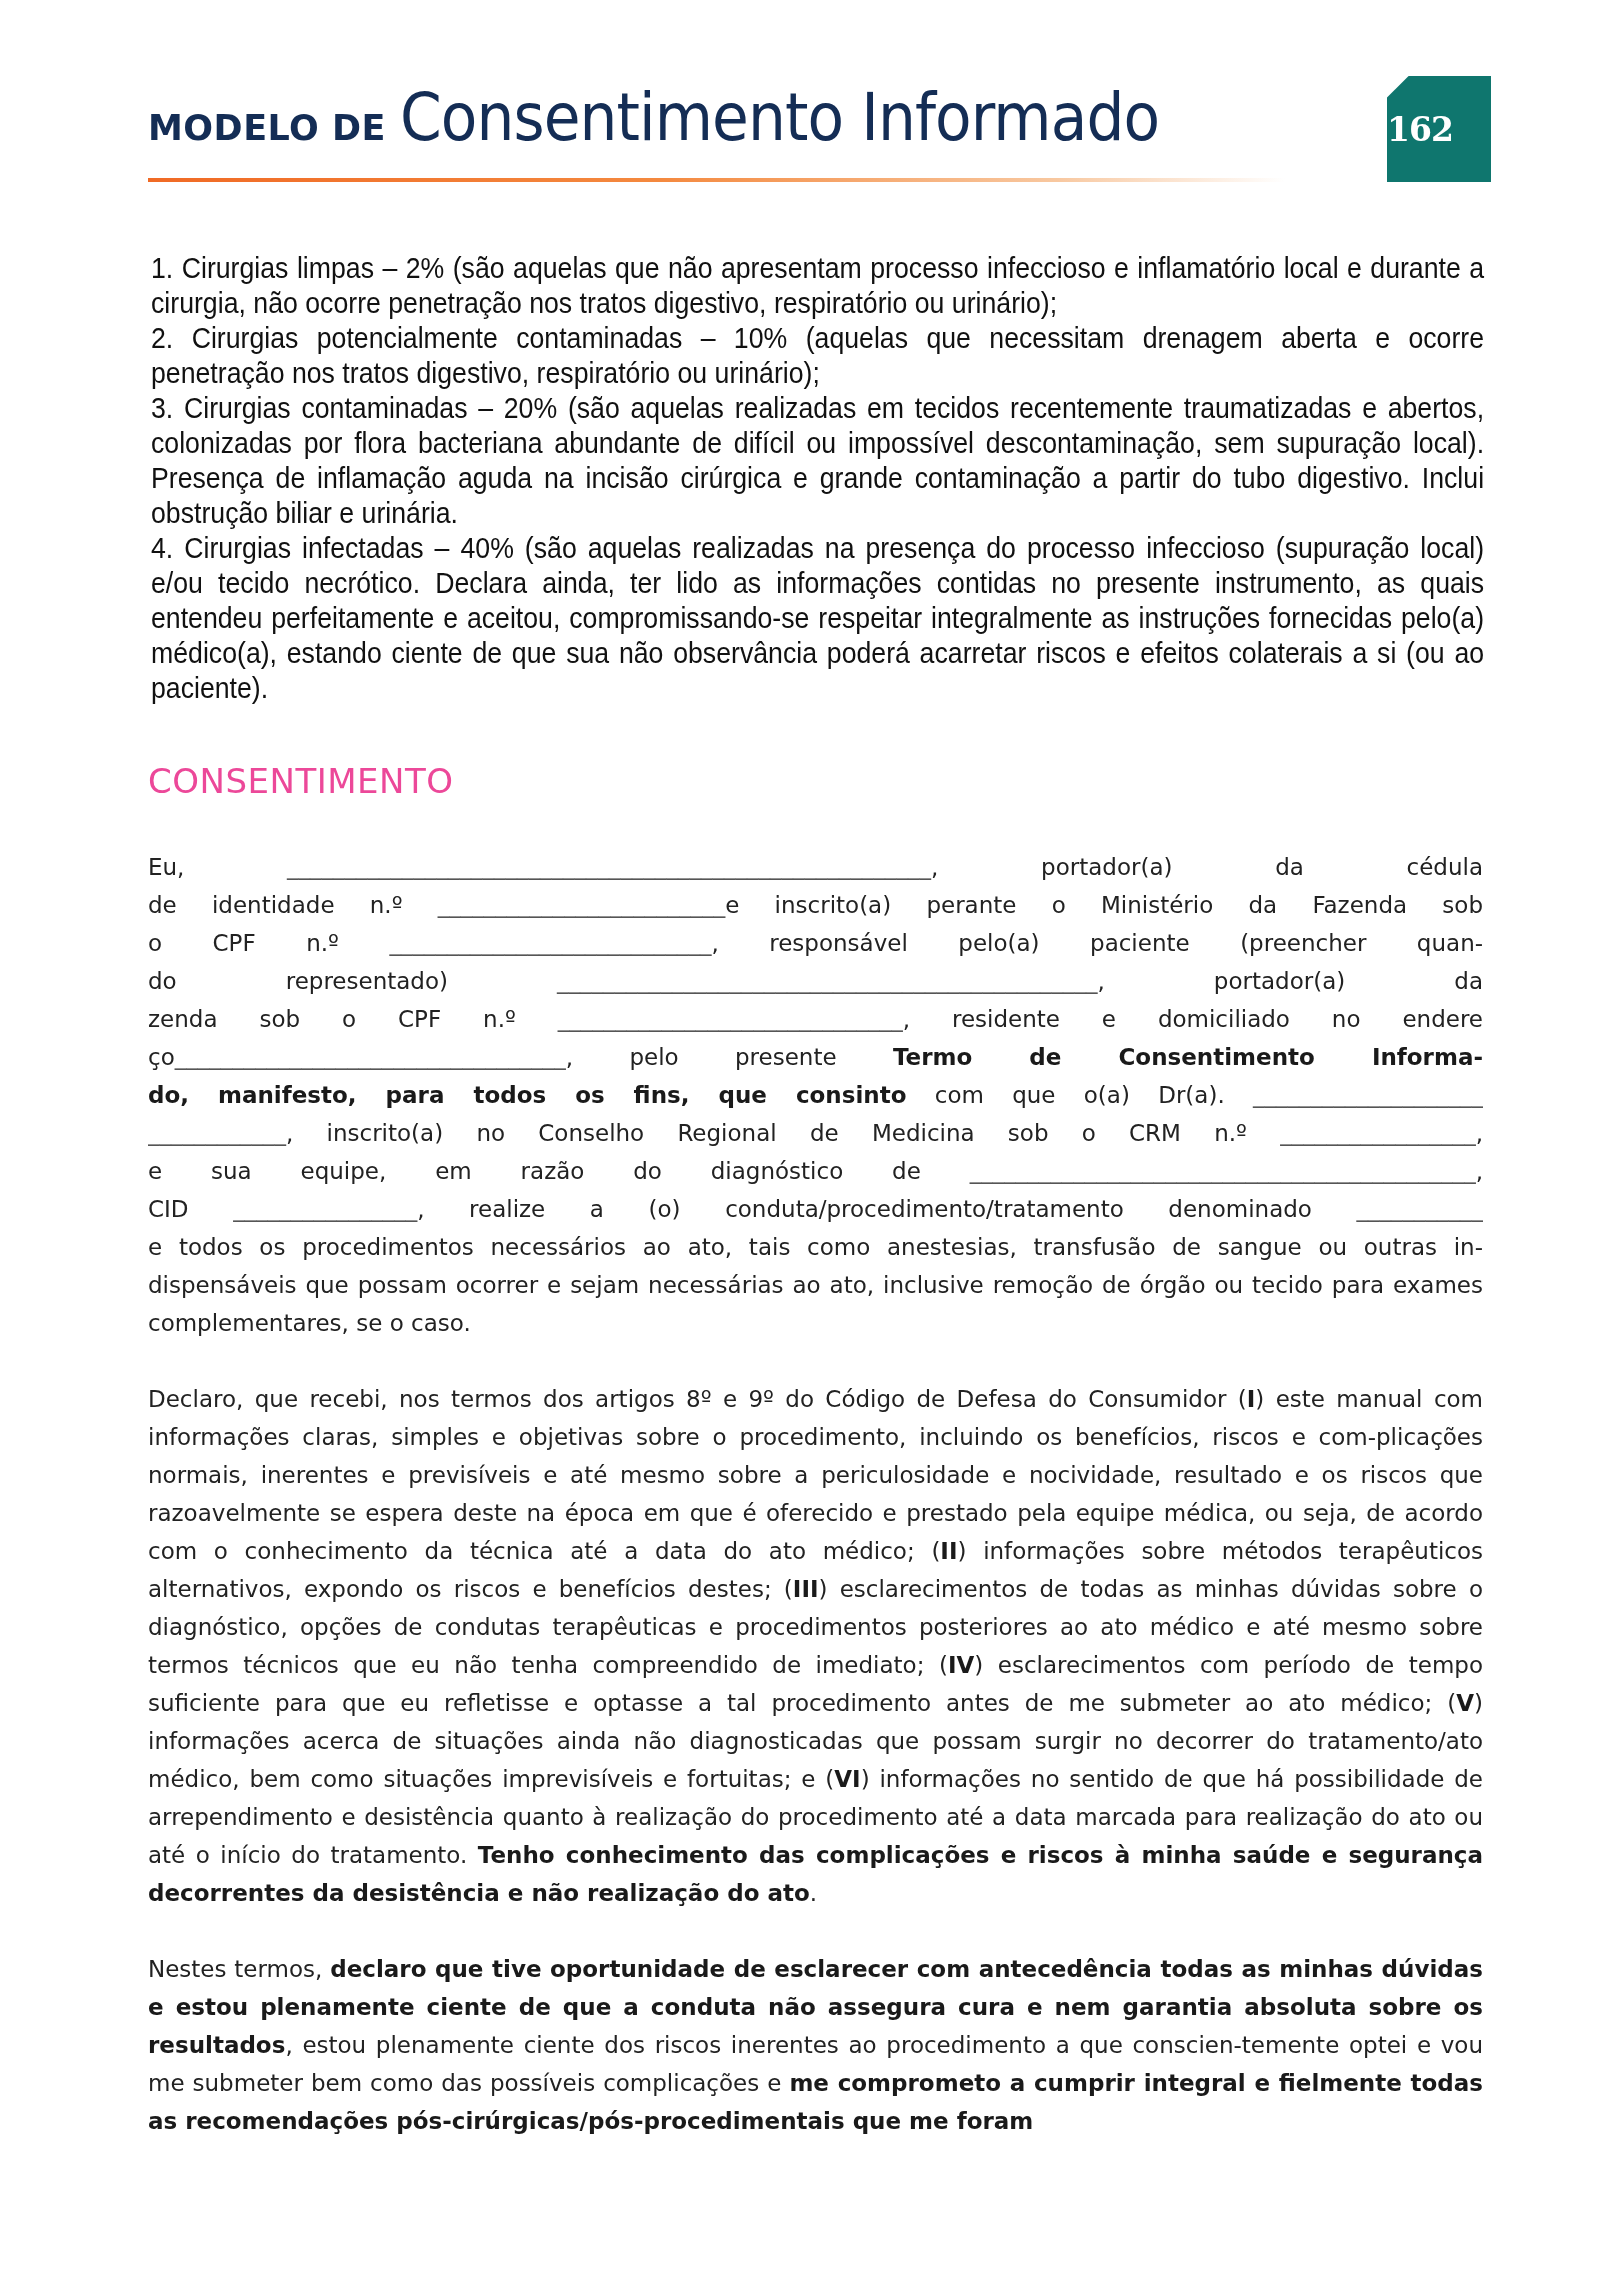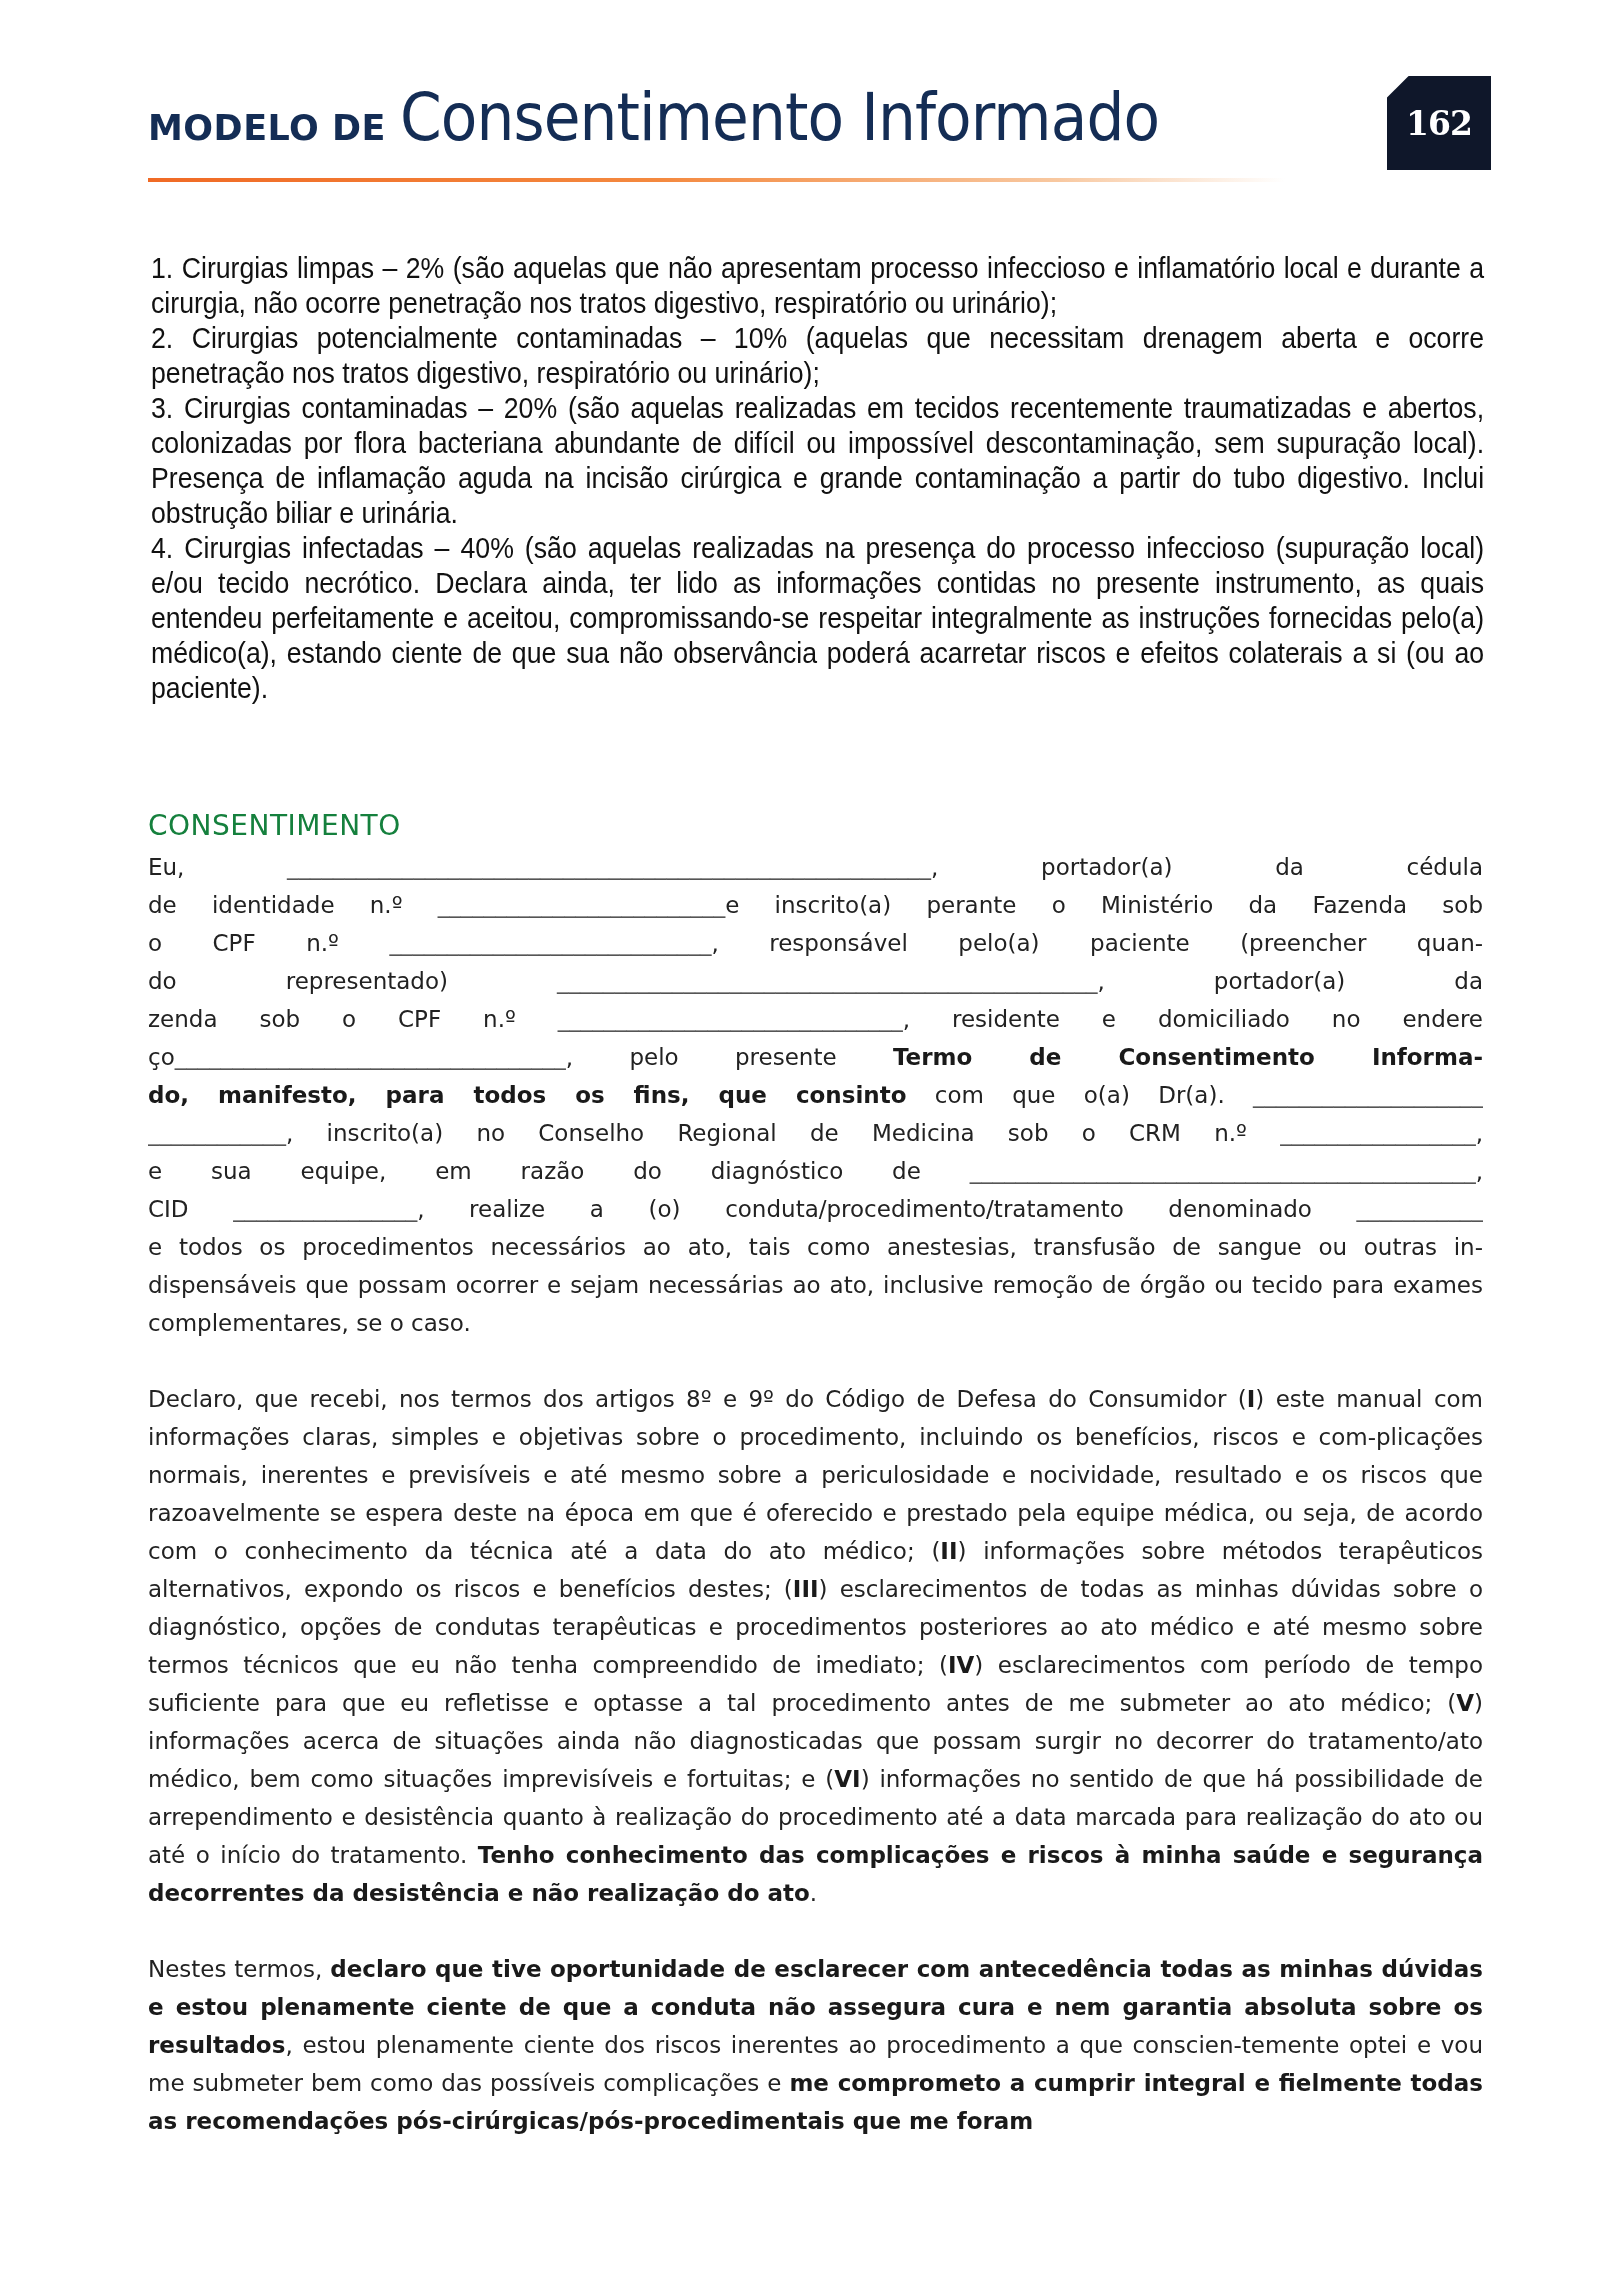--- a/index.html
+++ b/index.html
@@ -19,44 +19,44 @@
   .header-title .main {
     font-size: 65px; font-weight: normal; letter-spacing: -1px;
     font-family: "DejaVu Sans", sans-serif;
     transform: scaleX(0.92); display: inline-block; transform-origin: left;
   }
   .header-rule {
     position: absolute; left: 148px; top: 178px; width: 1137px; height: 3.9px;
     background: linear-gradient(to right, #f06a25 0%, #f4893f 45%, #f8c8a0 80%, rgba(255,255,255,0) 100%);
   }
   .page-badge {
-    position: absolute; left: 1387px; top: 76px; width: 104px; height: 94px;
-    background: #0f172a;
+    position: absolute; left: 1387px; top: 76px; width: 104px; height: 106px;
+    background: #0f766e;
     clip-path: polygon(21.6px 0, 100% 0, 100% 100%, 0 100%, 0 21.6px);
-    display: flex; align-items: center; justify-content: center;
+    display: flex; align-items: center; 
   }
   .page-badge span {
     color: #ffffff; font-family: "DejaVu Serif", serif; font-weight: bold;
     font-size: 33px; letter-spacing: -1px;
   }
 
   .intro {
     position: absolute; left: 151px; top: 251px; width: 1333px;
     font-family: "Liberation Sans", sans-serif;
     font-size: 29px; line-height: 35px; color: #111111;
     text-align: justify;
     transform: scaleX(0.92); transform-origin: left top;
     width: 1449px;
   }
   .intro p { margin: 0; }
 
   .section-heading {
     position: absolute; left: 148px; top: 761px;
     font-family: "DejaVu Sans", sans-serif;
-    font-size: 28px; color: #15803d; letter-spacing: 0.5px; margin-top: 48px;
+    font-size: 34px; color: #ec4899; letter-spacing: 0.5px;
   }
 
   .form-body {
     position: absolute; left: 148px; top: 848px; width: 1335px;
     font-family: "DejaVu Sans", sans-serif;
     font-size: 23px; line-height: 38px; color: #222222;
     text-align: justify;
   }
   .form-body p { margin: 0; }
   .form-body .line { display: block; text-align-last: justify; white-space: nowrap; overflow: hidden; }

